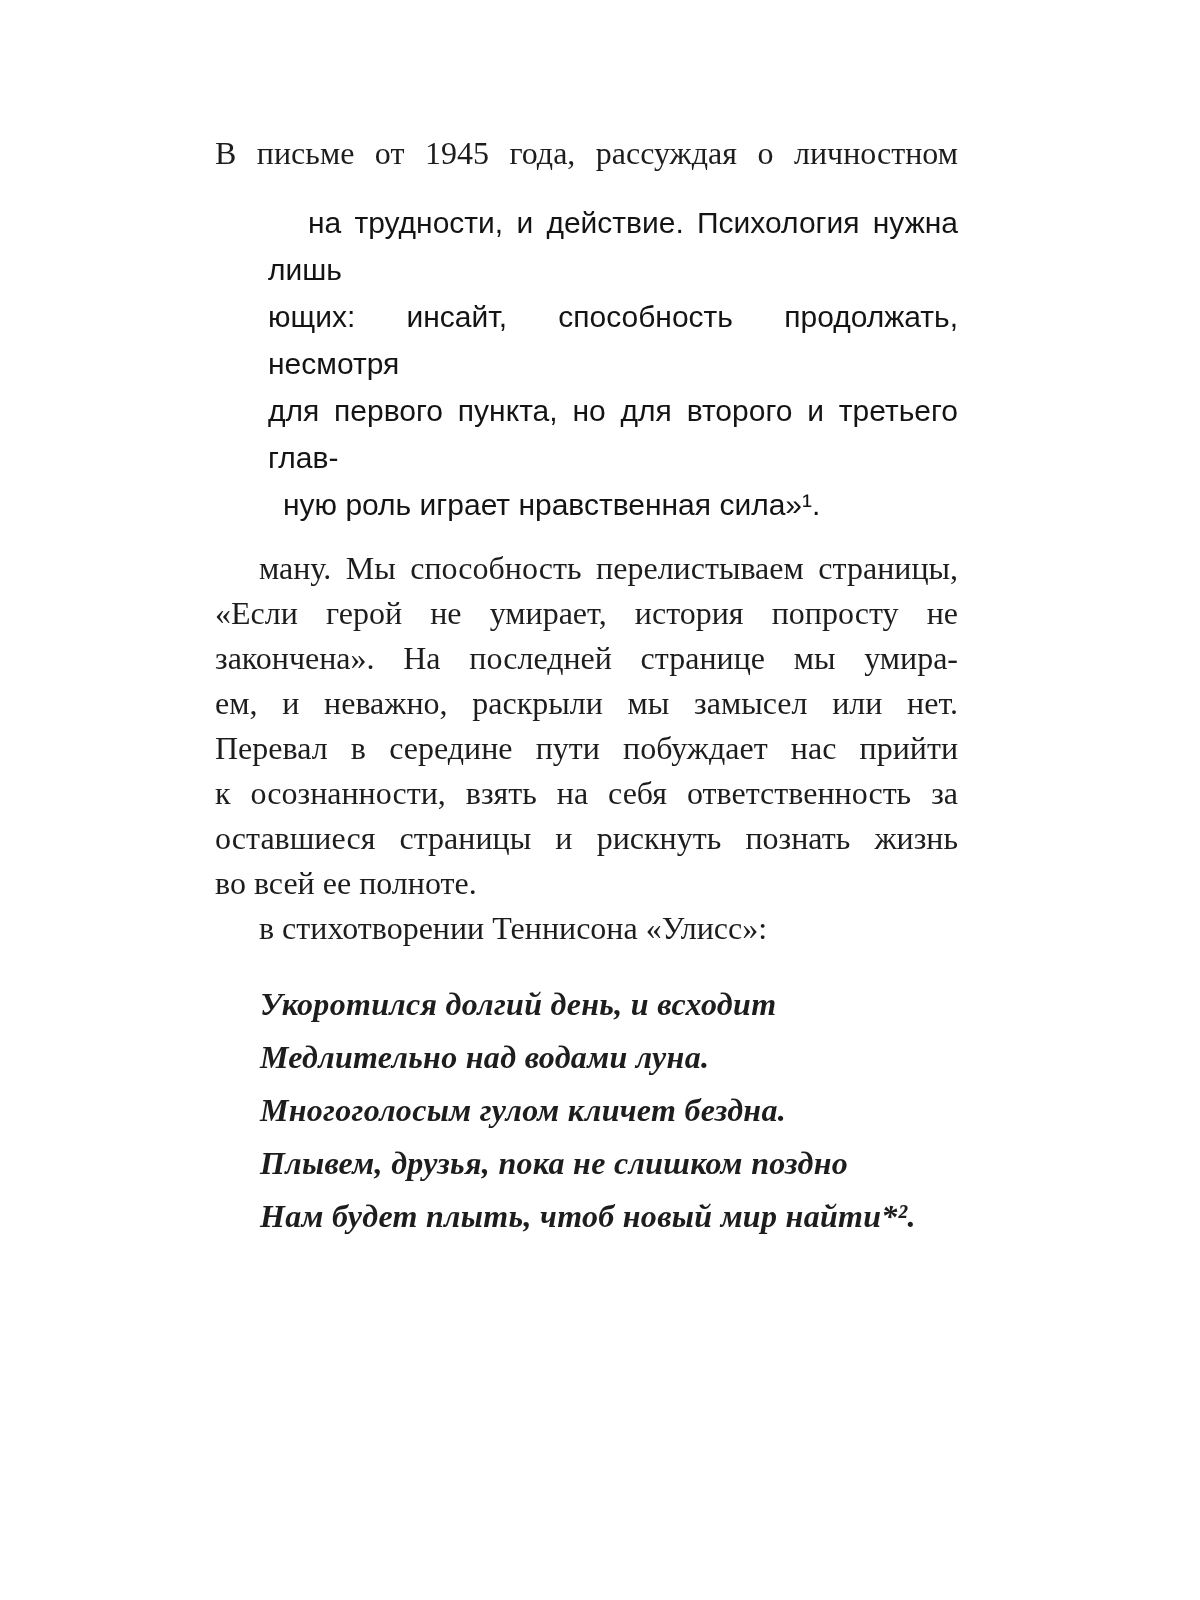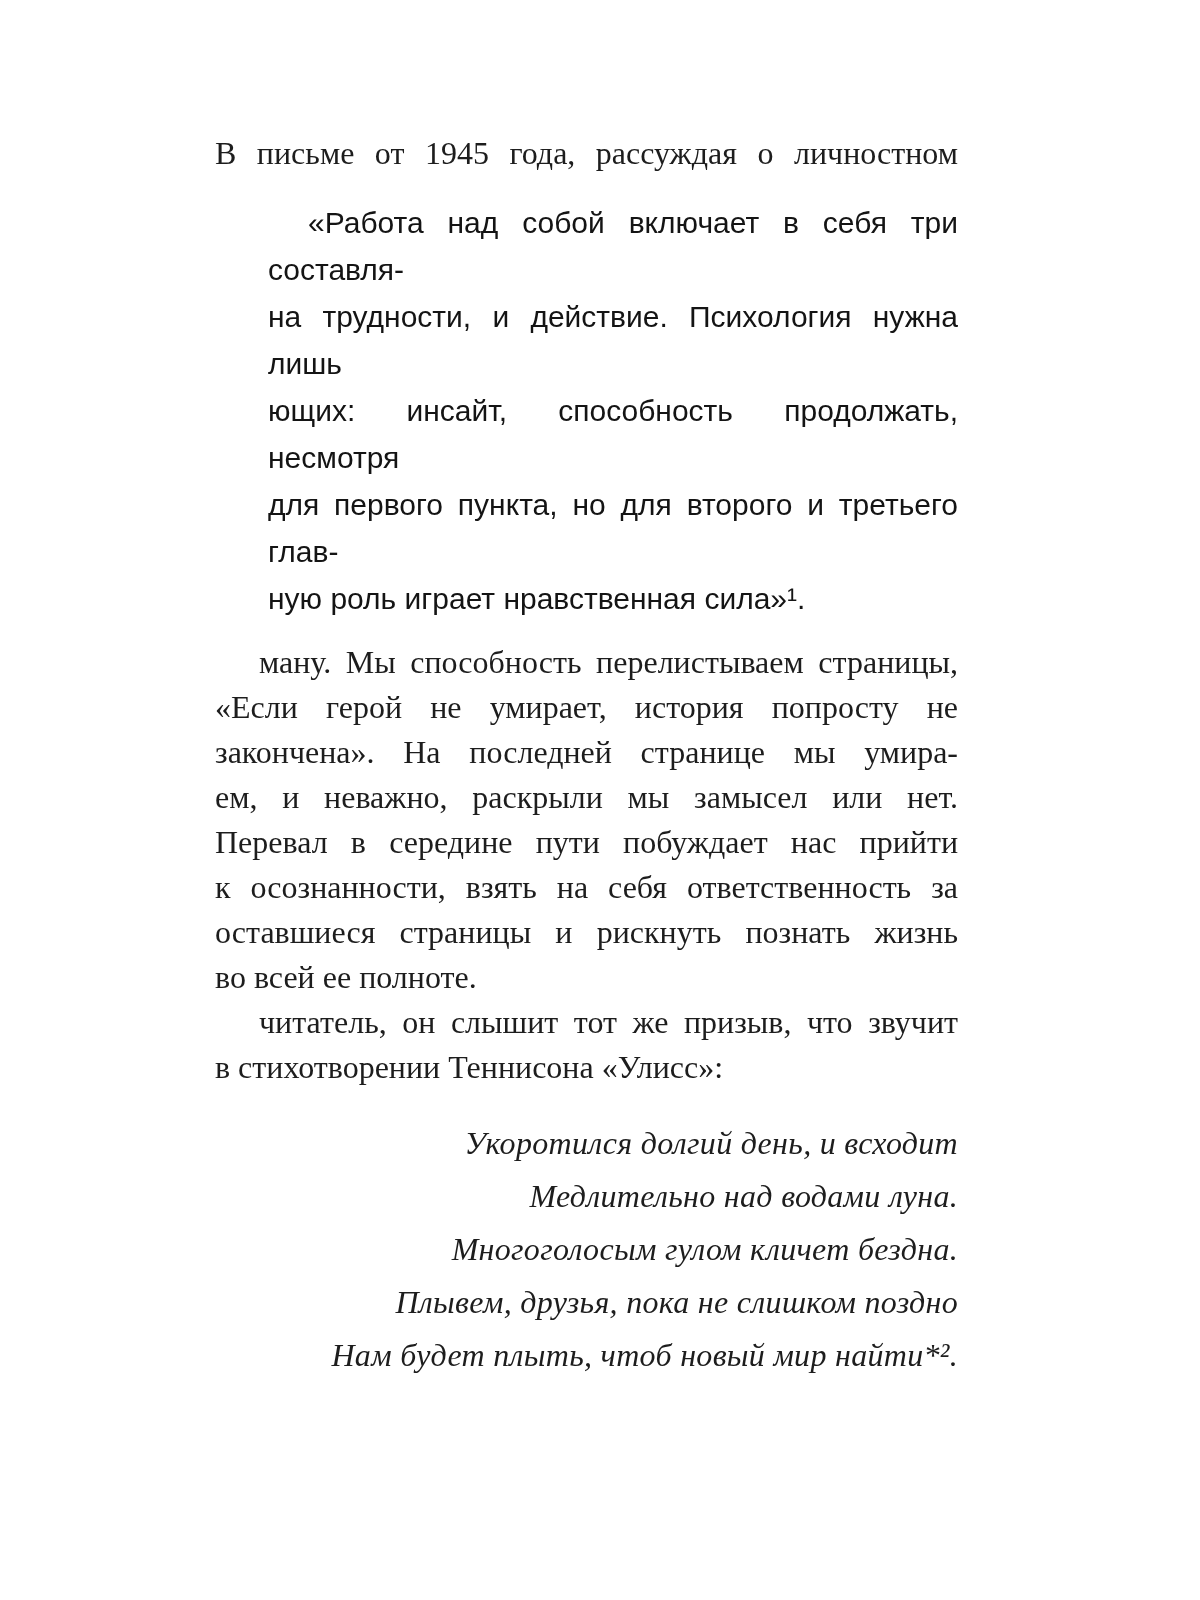--- a/index.html
+++ b/index.html
@@ -42,67 +42,67 @@
     line-height: 47px;
     color: var(--quote-ink, #141414);
     margin: 23px 0 18px 53px;
   }
   .quote .line {
     text-align: justify;
     text-align-last: justify;
   }
   .quote .line-last {
     text-align-last: left;
+    margin-left: 15px;
   }
   .quote .line:first-child {
     text-indent: 40px;
   }
   
   .poem {
     font-family: "Liberation Serif", serif;
     font-style: italic;
     font-size: 32px;
     line-height: 53px;
     margin: 27px 0 0 45px;
     letter-spacing: 0.3px;
   }
   .poem .line {
-    text-align: right;
+    text-align: left;
+    font-weight: bold;
   }
 </style>
 </head>
 <body>
 
 <div class="page">
 
   <div class="prose">
       <div class="line">В письме от 1945 года, рассуждая о личностном</div>
     </div>
 
   <div class="quote">
-      <div class="line">«Работа над собой включает в себя три составля-</div>
       <div class="line">на трудности, и действие. Психология нужна лишь</div>
       <div class="line">ющих: инсайт, способность продолжать, несмотря</div>
       <div class="line">для первого пункта, но для второго и третьего глав-</div>
       <div class="line line-last">ную роль играет нравственная сила»¹.</div>
     </div>
 
   <div class="prose indent">
       <div class="line">ману. Мы способность перелистываем страницы,</div>
       <div class="line">«Если герой не умирает, история попросту не</div>
       <div class="line">закончена». На последней странице мы умира-</div>
       <div class="line">ем, и неважно, раскрыли мы замысел или нет.</div>
       <div class="line">Перевал в середине пути побуждает нас прийти</div>
       <div class="line">к осознанности, взять на себя ответственность за</div>
       <div class="line">оставшиеся страницы и рискнуть познать жизнь</div>
       <div class="line line-last">во всей ее полноте.</div>
     </div>
 
   <div class="prose indent">
-      <div class="line">читатель, он слышит тот же призыв, что звучит</div>
       <div class="line line-last">в стихотворении Теннисона «Улисс»:</div>
     </div>
 
   <div class="poem">
       <div class="line">Укоротился долгий день, и всходит</div>
       <div class="line">Медлительно над водами луна.</div>
       <div class="line">Многоголосым гулом кличет бездна.</div>
       <div class="line">Плывем, друзья, пока не слишком поздно</div>
       <div class="line line-last">Нам будет плыть, чтоб новый мир найти*².</div>
     </div>

